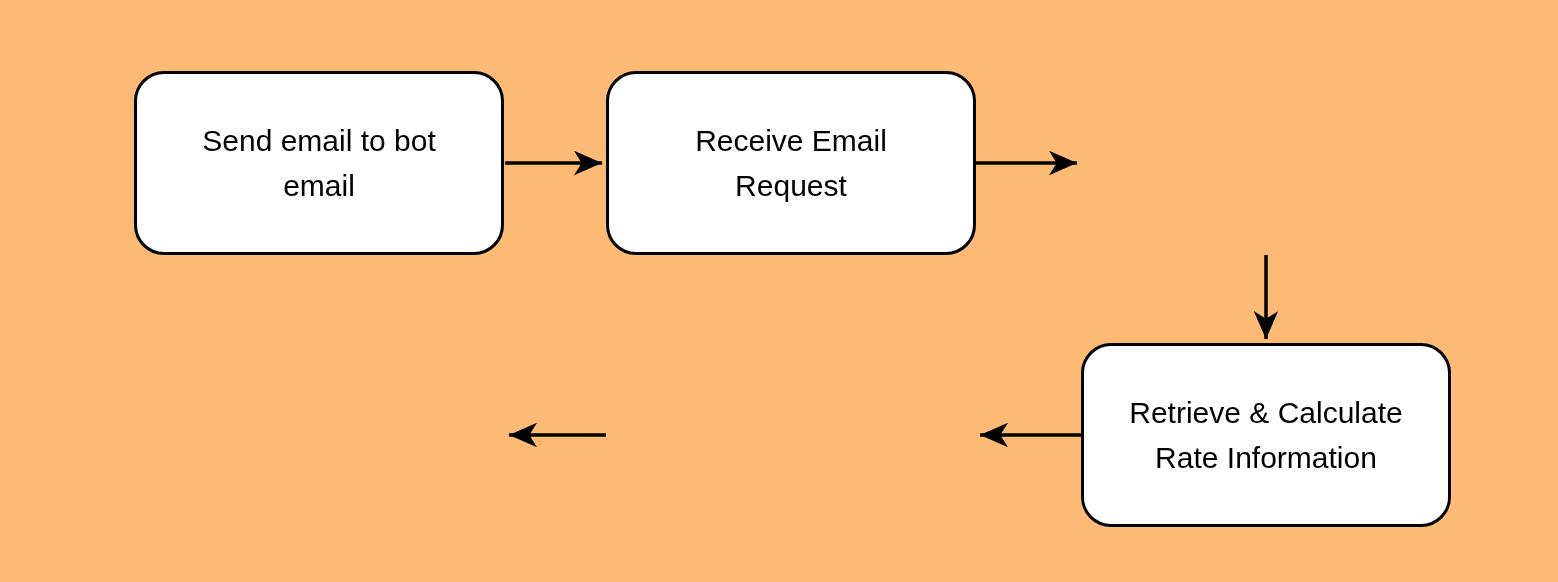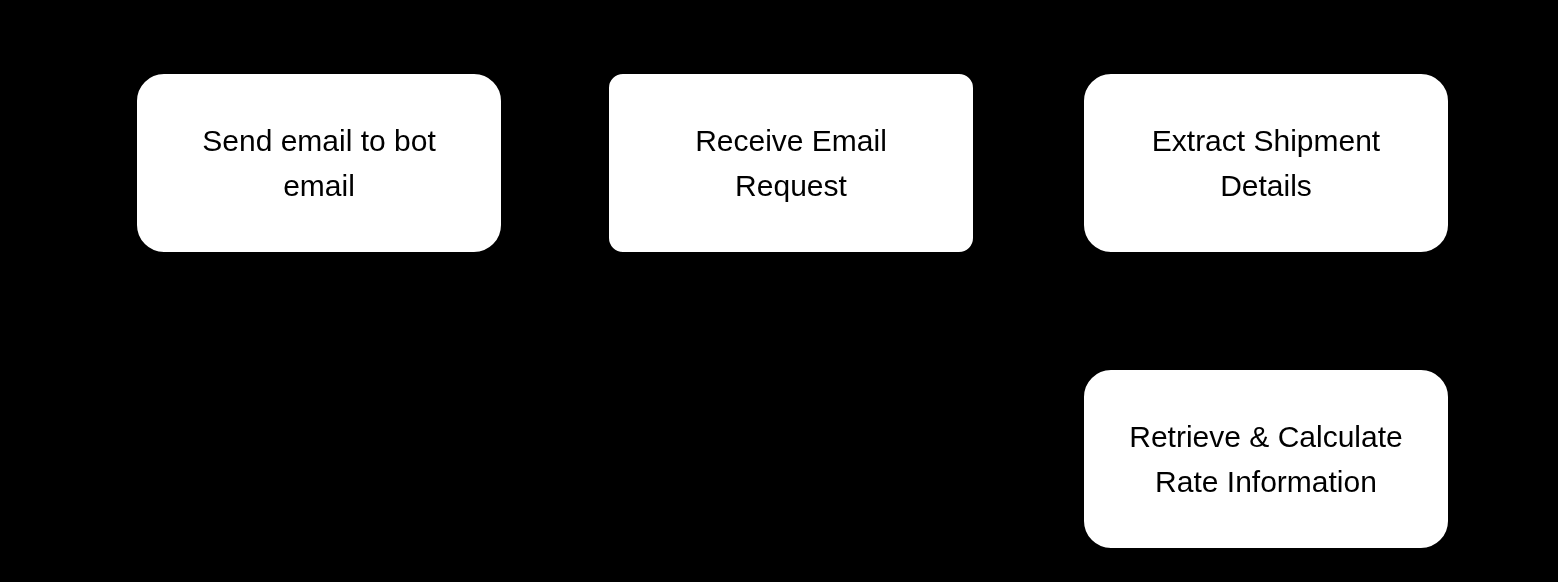--- a/index.html
+++ b/index.html
@@ -5,21 +5,21 @@
   html, body {
     margin: 0;
     padding: 0;
     background: #ffffff;
     font-family: "Liberation Sans", sans-serif;
   }
   .canvas {
     position: relative;
     width: 1558px;
     height: 582px;
-    background: #000000;
+    background: #fdba74;
     overflow: hidden;
   }
   .edges {
     position: absolute;
     left: 0;
     top: 0;
     width: 1558px;
     height: 582px;
     pointer-events: none;
   }
@@ -36,23 +36,23 @@
     justify-content: center;
     text-align: center;
     color: #000000;
     font-size: 30px;
     line-height: 1.5;
   }
   .node .label {
     white-space: pre-line;
   }
   .pos-r1c1 { left: 134px; top: 71px; }
-  .pos-r1c2 { left: 606px; top: 71px; border-radius: 17px; }
+  .pos-r1c2 { left: 606px; top: 71px; }
   .pos-r1c3 { left: 1081px; top: 71px; }
-  .pos-r2c3 { left: 1081px; top: 343px; margin-top: 24px; }
+  .pos-r2c3 { left: 1081px; top: 343px; }
   .pos-r2c2 { left: 606px; top: 343px; }
   .pos-r2c1 { left: 134px; top: 343px; }
   .edge-line {
     stroke: #000000;
     stroke-width: 3.5;
     fill: none;
   }
 </style>
 </head>
 <body>
@@ -75,24 +75,20 @@
   <div class="node pos-r1c1">
     <span class="label">Send email to bot
 email</span>
   </div>
 
   <div class="node pos-r1c2">
     <span class="label">Receive Email
 Request</span>
   </div>
 
-  <div class="node pos-r1c3">
-    <span class="label">Extract Shipment
-Details</span>
-  </div>
 
   <div class="node pos-r2c3">
     <span class="label">Retrieve &amp; Calculate
 Rate Information</span>
   </div>
 
 
 
 </div>
 

